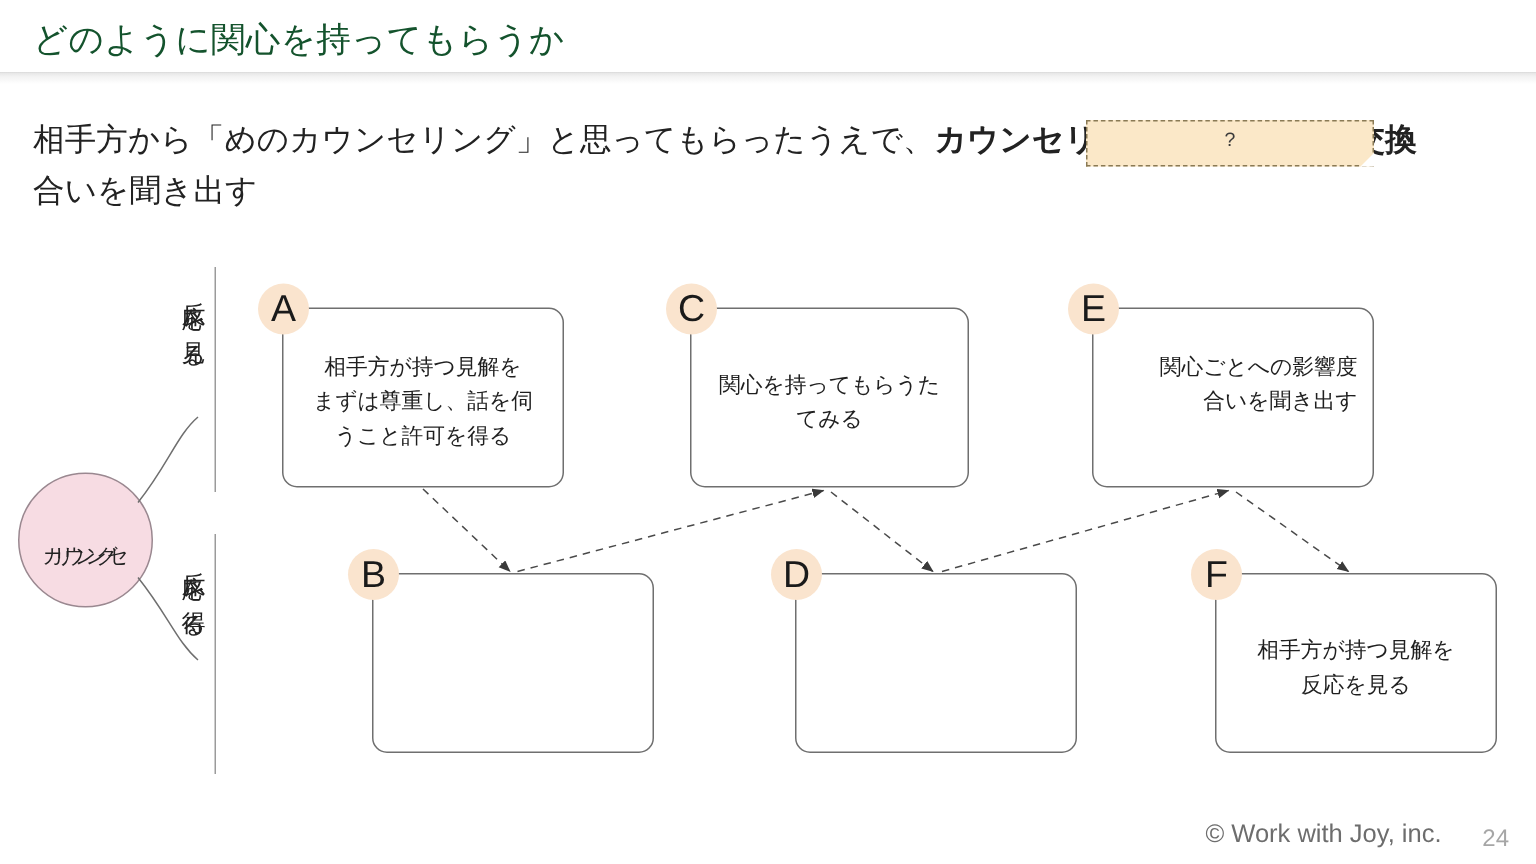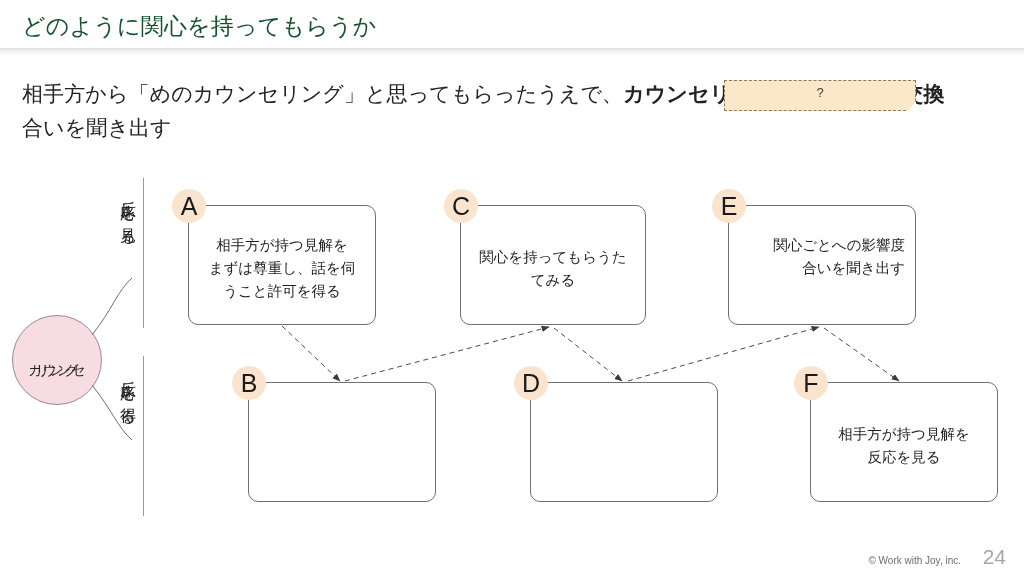--- a/index.html
+++ b/index.html
@@ -115,25 +115,25 @@
     text-align:center;
     font-style:normal;
     font-size:25px;line-height:32px;
     color:#1a1a1a;
     font-family:"Liberation Sans","DejaVu Sans",sans-serif;
   }
 
   
   .copyright{
     position:absolute;right:63px;bottom:10px;
-    font-size:10px;color:#6d6d6d;
+    font-size:17px;color:#6d6d6d;
   }
   .pagenum{
     position:absolute;right:18px;bottom:7px;
-    font-size:21px;color:#a6a6a6;
+    font-size:16px;color:#a6a6a6;
   }
 </style>
 </head>
 <body>
 
 <div class="slide">
 
   <div class="title">どのように関心を持ってもらうか</div>
   <div class="title-rule"></div>
 

